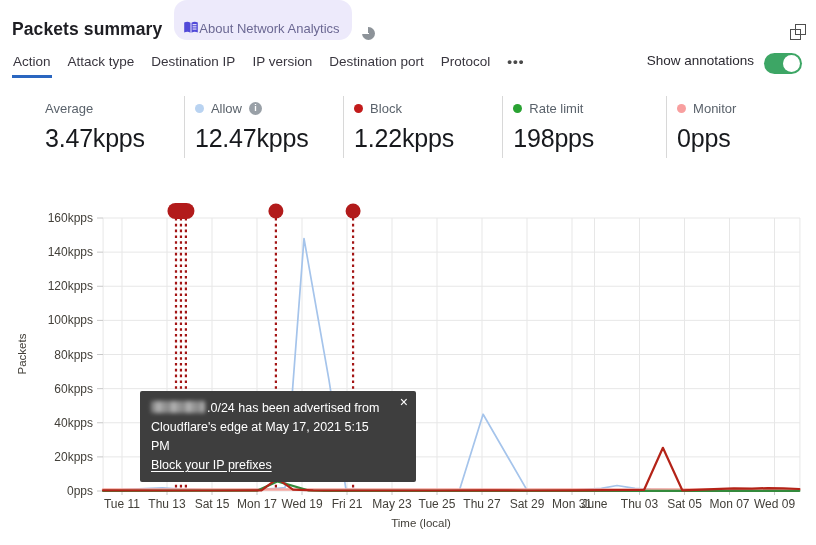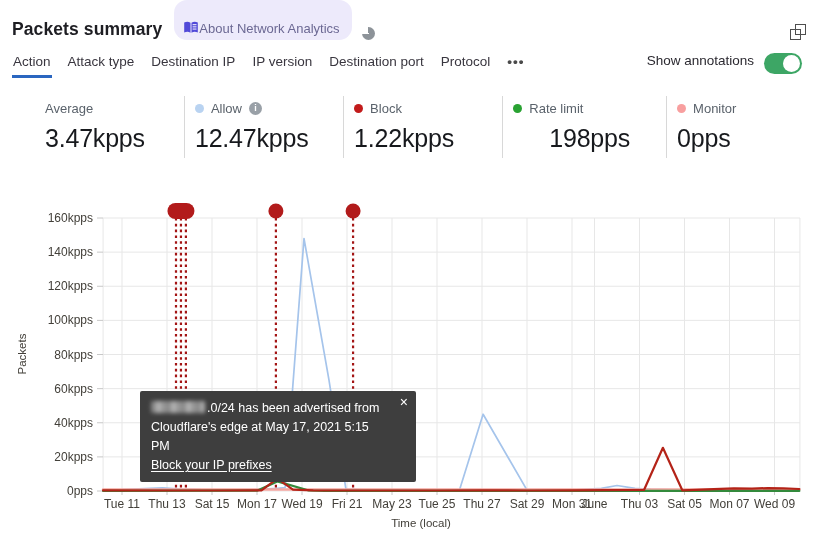--- a/index.html
+++ b/index.html
@@ -209,21 +209,21 @@
         </div>
         <div class="stat-value">12.47kpps</div>
       </div>
       <div class="stat" style="width: 160px;">
         <div class="stat-top">
           <span class="dot" style="background: rgb(194, 27, 27);"></span>
           <span class="stat-label">Block</span>
         </div>
         <div class="stat-value">1.22kpps</div>
       </div>
-      <div class="stat" style="width: 165px; text-align: center;">
+      <div class="stat" style="width: 165px;">
         <div class="stat-top">
           <span class="dot" style="background: rgb(41, 162, 50);"></span>
           <span class="stat-label">Rate limit</span>
         </div>
         <div class="stat-value">198pps</div>
       </div>
       <div class="stat" style="width: 150px;">
         <div class="stat-top">
           <span class="dot" style="background: rgb(248, 159, 159);"></span>
           <span class="stat-label">Monitor</span>

